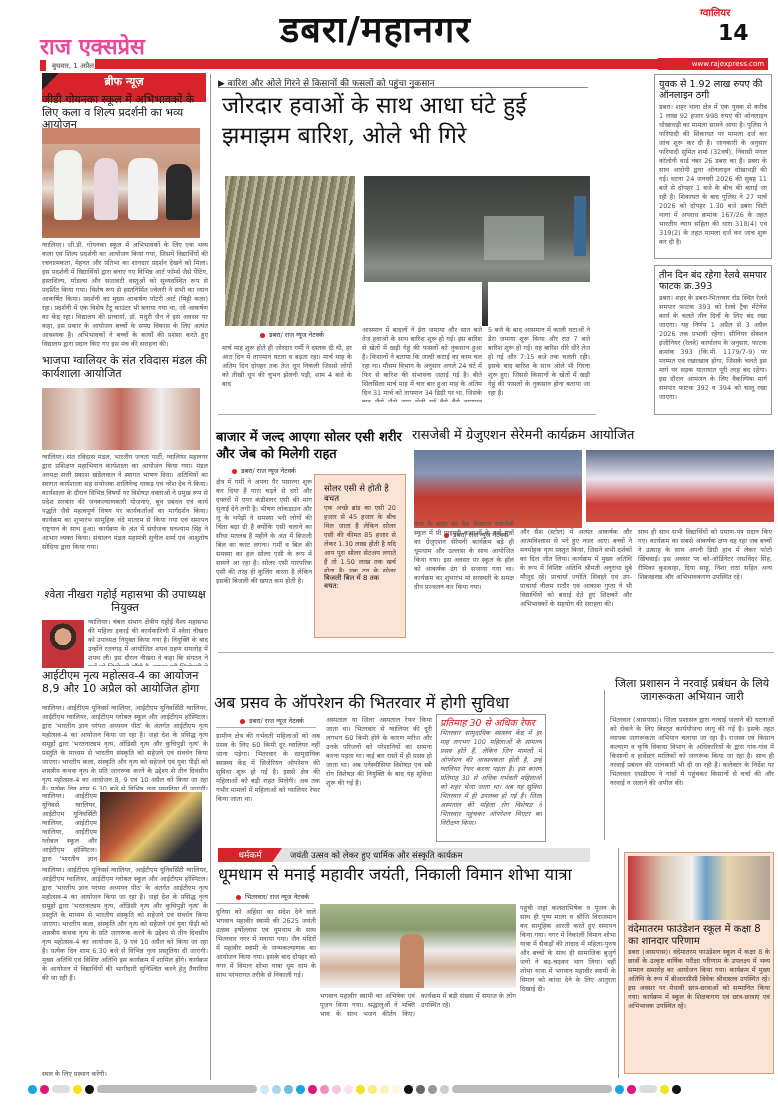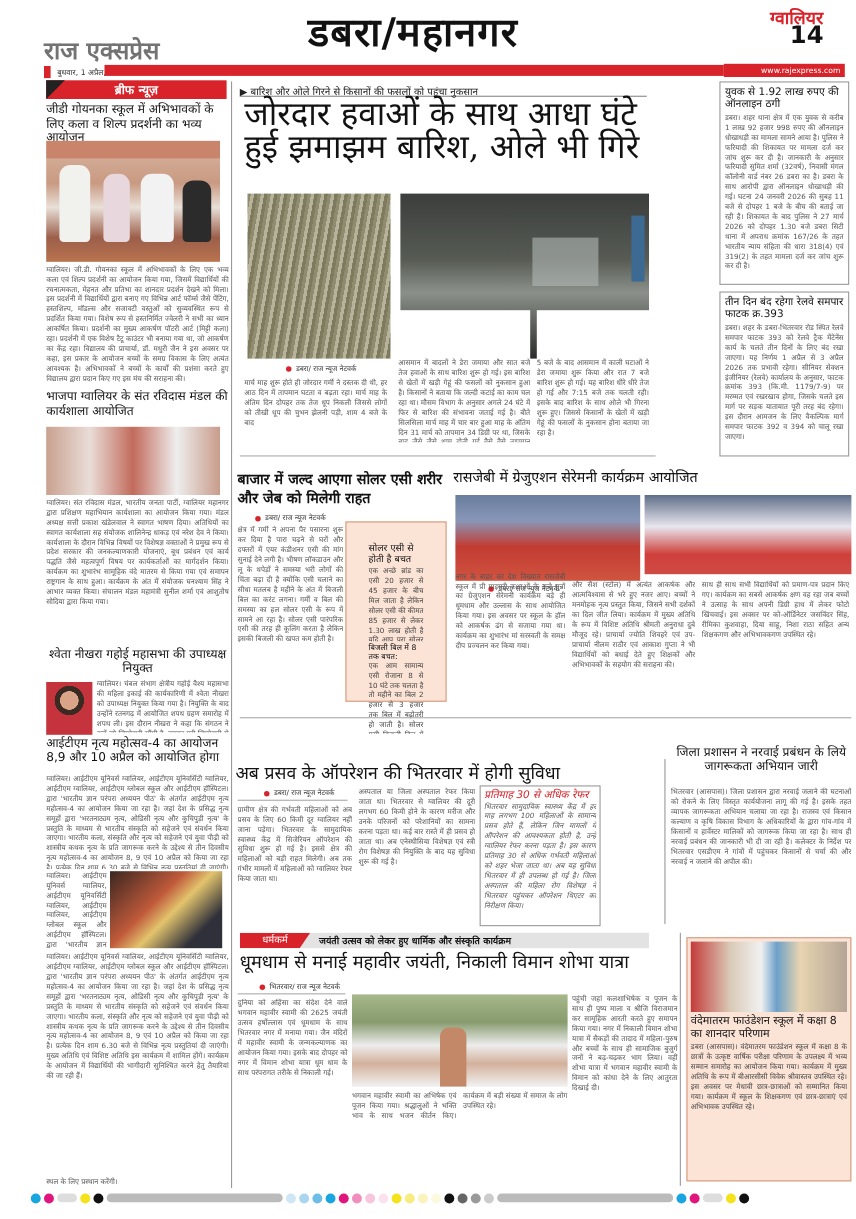--- a/index.html
+++ b/index.html
@@ -1,40 +1,40 @@
 <!DOCTYPE html>
 <html><head>
 <meta charset="utf-8">
 <style>
 *{box-sizing:border-box;margin:0;padding:0}
 body{width:778px;height:1108px;background:#fff;font-family:"DejaVu Sans",sans-serif;color:#222;overflow:hidden;position:relative}
 .abs{position:absolute}
 .serif{font-family:"DejaVu Serif",serif}
 
-#brand{left:40px;top:30px;font-size:22px;font-weight:bold;color:#737373}
+#brand{left:40px;top:30px;font-size:22px;font-weight:bold;color:#ec4899}
 #date-block{left:40px;top:59px;height:12px;display:flex;align-items:center}
 #date-block .redsq{width:6px;height:11px;background:#d8232a;margin-right:6px}
 #date-block span{font-size:7px;color:#333}
 #section-title{left:280px;top:4px;font-size:36px;font-weight:bold;color:#111;letter-spacing:1px}
 #redbar{left:95px;top:59px;width:563px;height:10px;background:#d8232a}
-#city{left:700px;top:5px;font-size:16px;color:#d8232a;font-weight:bold}
+#city{left:700px;top:5px;font-size:10px;color:#d8232a;font-weight:bold}
 #page-no{left:718px;top:20px;font-size:22px;font-weight:bold;color:#111}
 #site-bar{left:658px;top:58px;width:110px;height:12px;background:#d8232a;color:#fff;font-size:7px;text-align:right;padding-right:4px;line-height:12px}
 
 .col-rule{background:#999;width:1px}
 .hrule{background:#aaa;height:1px}
 .h-bold{font-weight:normal;color:#111;line-height:1.15}
 .body-txt{font-size:6.5px;color:#555;line-height:9px;text-align:justify;overflow:hidden}
 .photo{overflow:hidden}
 .credit{font-size:6.5px;color:#333}
 .credit .dot{display:inline-block;width:5px;height:5px;border-radius:50%;background:#d8232a;margin-right:4px;vertical-align:middle}
 .boxed{border:1px solid #999;background:#fff}
 .pink-box{background:#fbe3d6;border:1px solid #d59a7a}
 
-#brief-tab{left:42px;top:73px;width:164px;height:17px;background:#d8232a;color:#fff;font-size:11px;font-weight:bold;text-align:center;line-height:17px}
+#brief-tab{left:42px;top:73px;width:164px;height:29px;background:#d8232a;color:#fff;font-size:11px;font-weight:bold;text-align:center;line-height:17px}
 #brief-tab .tri{position:absolute;left:0;top:0;width:0;height:0;border-top:17px solid #222;border-right:17px solid transparent}
 
 #reg{left:28px;top:1084px;width:722px;height:10px;display:flex;align-items:center;gap:3px}
 .reg-dot{width:9px;height:9px;border-radius:50%}
 .reg-bar{height:8px;border-radius:4px;background:#bbb}
 </style>
 </head>
 <body>
 
 <div class="abs serif" id="brand">राज एक्सप्रेस</div>
@@ -72,21 +72,21 @@
 <div class="abs body-txt" style="left:42px;top:704px;width:166px;height:86px">ग्वालियर। आईटीएम यूनिवर्स ग्वालियर, आईटीएम यूनिवर्सिटी ग्वालियर, आईटीएम ग्वालियर, आईटीएम ग्लोबल स्कूल और आईटीएम हॉस्पिटल। द्वारा 'भारतीय ज्ञान परंपरा अध्ययन पीठ' के अंतर्गत आईटीएम नृत्य महोत्सव-4 का आयोजन किया जा रहा है। जहां देश के प्रसिद्ध नृत्य समूहों द्वारा 'भरतनाट्यम नृत्य, ओडिसी नृत्य और कुचिपुड़ी नृत्य' के प्रस्तुति के माध्यम से भारतीय संस्कृति को सहेजने एवं संवर्धन किया जाएगा। भारतीय कला, संस्कृति और नृत्य को सहेजने एवं युवा पीढ़ी को शास्त्रीय कथक नृत्य के प्रति जागरूक करने के उद्देश्य से तीन दिवसीय नृत्य महोत्सव-4 का आयोजन 8, 9 एवं 10 अप्रैल को किया जा रहा है। प्रत्येक दिन शाम 6.30 बजे से विभिन्न नृत्य प्रस्तुतियां दी जाएंगी। मुख्य अतिथि एवं विशिष्ट अतिथि इस कार्यक्रम में शामिल होंगे। कार्यक्रम के आयोजन में विद्यार्थियों की भागीदारी सुनिश्चित करने हेतु तैयारियां की जा रही हैं।</div>
 <div class="abs body-txt" style="left:42px;top:792px;width:55px;height:72px">ग्वालियर। आईटीएम यूनिवर्स ग्वालियर, आईटीएम यूनिवर्सिटी ग्वालियर, आईटीएम ग्वालियर, आईटीएम ग्लोबल स्कूल और आईटीएम हॉस्पिटल। द्वारा 'भारतीय ज्ञान परंपरा अध्ययन पीठ' के अंतर्गत आईटीएम नृत्य महोत्सव-4 का आयोजन किया जा रहा है। जहां देश के प्रसिद्ध नृत्य समूहों द्वारा 'भरतनाट्यम नृत्य, ओडिसी नृत्य और कुचिपुड़ी नृत्य' के प्रस्तुति के माध्यम से भारतीय संस्कृति को सहेजने एवं संवर्धन किया जाएगा। भारतीय कला, संस्कृति और नृत्य को सहेजने एवं युवा पीढ़ी को शास्त्रीय कथक नृत्य के प्रति जागरूक करने के उद्देश्य से तीन दिवसीय नृत्य महोत्सव-4 का आयोजन 8, 9 एवं 10 अप्रैल को किया जा रहा है। प्रत्येक दिन शाम 6.30 बजे से विभिन्न नृत्य प्रस्तुतियां दी जाएंगी। मुख्य अतिथि एवं विशिष्ट अतिथि इस कार्यक्रम में शामिल होंगे। कार्यक्रम के आयोजन में विद्यार्थियों की भागीदारी सुनिश्चित करने हेतु तैयारियां की जा रही हैं।</div>
 <div class="abs body-txt" style="left:42px;top:866px;width:166px;height:200px">ग्वालियर। आईटीएम यूनिवर्स ग्वालियर, आईटीएम यूनिवर्सिटी ग्वालियर, आईटीएम ग्वालियर, आईटीएम ग्लोबल स्कूल और आईटीएम हॉस्पिटल। द्वारा 'भारतीय ज्ञान परंपरा अध्ययन पीठ' के अंतर्गत आईटीएम नृत्य महोत्सव-4 का आयोजन किया जा रहा है। जहां देश के प्रसिद्ध नृत्य समूहों द्वारा 'भरतनाट्यम नृत्य, ओडिसी नृत्य और कुचिपुड़ी नृत्य' के प्रस्तुति के माध्यम से भारतीय संस्कृति को सहेजने एवं संवर्धन किया जाएगा। भारतीय कला, संस्कृति और नृत्य को सहेजने एवं युवा पीढ़ी को शास्त्रीय कथक नृत्य के प्रति जागरूक करने के उद्देश्य से तीन दिवसीय नृत्य महोत्सव-4 का आयोजन 8, 9 एवं 10 अप्रैल को किया जा रहा है। प्रत्येक दिन शाम 6.30 बजे से विभिन्न नृत्य प्रस्तुतियां दी जाएंगी। मुख्य अतिथि एवं विशिष्ट अतिथि इस कार्यक्रम में शामिल होंगे। कार्यक्रम के आयोजन में विद्यार्थियों की भागीदारी सुनिश्चित करने हेतु तैयारियां की जा रही हैं।</div>
 <div class="abs body-txt" style="left:42px;top:1070px;width:166px;height:10px">स्थल के लिए प्रस्थान करेंगी।</div>
 
 <div class="abs col-rule" style="left:210px;top:74px;height:1006px"></div>
 
 <div class="abs" style="left:218px;top:76px;width:370px;height:12px;font-size:9px;color:#222;border-bottom:1px solid #888">
   <span>▶ </span><span>बारिश और ओले गिरने से किसानों की फसलों को पहुंचा नुकसान</span>
 </div>
-<div class="abs h-bold serif" style="left:222px;top:90px;width:380px;font-size:30px;line-height:30px">जोरदार हवाओं के साथ आधा घंटे हुई झमाझम बारिश, ओले भी गिरे</div>
+<div class="abs h-bold serif" style="left:222px;top:90px;width:380px;font-size:23px;line-height:30px">जोरदार हवाओं के साथ आधा घंटे हुई झमाझम बारिश, ओले भी गिरे</div>
 <div class="abs photo" style="left:225px;top:176px;width:130px;height:150px;background:repeating-linear-gradient(100deg,#8f8b6e 0 3px,#b7b39a 3px 6px,#7d7a5e 6px 9px)"></div>
 <div class="abs photo" style="left:364px;top:176px;width:226px;height:150px;background:linear-gradient(180deg,#3b3e3c 0%,#575b54 40%,#8b908a 60%,#2a2c2a 100%)">
   <div style="position:absolute;left:120px;top:40px;width:60px;height:44px;background:#b3b9b6;opacity:.6"></div>
   <div style="position:absolute;right:4px;top:20px;width:12px;height:60px;background:#3d6a93"></div>
 </div>
 <div class="abs credit" style="left:260px;top:330px"><span class="dot"></span><span>डबरा/ राज न्यूज नेटवर्क</span></div>
 <div class="abs body-txt" style="left:222px;top:344px;width:130px;height:60px">मार्च माह शुरू होते ही जोरदार गर्मी ने दस्तक दी थी, हर आठ दिन में तापमान घटता व बढ़ता रहा। मार्च माह के अंतिम दिन दोपहर तक तेज धूप निकली जिससे लोगों को तीखी धूप की चुभन झेलनी पड़ी, शाम 4 बजे के बाद</div>
 <div class="abs body-txt" style="left:362px;top:282px;width:120px;height:120px;background:#fff;padding-top:44px">आसमान में बादलों ने डेरा जमाया और सात बजे तेज हवाओं के साथ बारिश शुरू हो गई। इस बारिश से खेतों में खड़ी गेहूं की फसलों को नुकसान हुआ है। किसानों ने बताया कि जल्दी कटाई का काम चल रहा था। मौसम विभाग के अनुसार अगले 24 घंटे में फिर से बारिश की संभावना जताई गई है। बीते सिलसिला मार्च माह में चार बार हुआ माह के अंतिम दिन 31 मार्च को तापमान 34 डिग्री पर था, जिसके बाद जैसे जैसे शाम होती गई वैसे वैसे तापमान गिरता गया।</div>
 <div class="abs body-txt" style="left:488px;top:282px;width:102px;height:120px;background:#fff;padding-top:44px">5 बजे के बाद आसमान में काली घटाओं ने डेरा जमाया शुरू किया और रात 7 बजे बारिश शुरू हो गई। यह बारिश धीरे धीरे तेज हो गई और 7:15 बजे तक चलती रही। इसके बाद बारिश के साथ ओले भी गिरना शुरू हुए। जिससे किसानों के खेतों में खड़ी गेहूं की फसलों के नुकसान होना बताया जा रहा है।</div>
 <div class="abs hrule" style="left:218px;top:414px;width:378px"></div>
@@ -96,53 +96,52 @@
   <div class="body-txt" style="height:148px;margin-top:2px">डबरा। शहर थाना क्षेत्र में एक युवक से करीब 1 लाख 92 हजार 998 रुपए की ऑनलाइन धोखाधड़ी का मामला सामने आया है। पुलिस ने फरियादी की शिकायत पर मामला दर्ज कर जांच शुरू कर दी है। जानकारी के अनुसार फरियादी सुमित शर्मा (32वर्ष), निवासी मंगल कॉलोनी वार्ड नंबर 26 डबरा का है। डबरा के साथ आरोपी द्वारा ऑनलाइन धोखाधड़ी की गई। घटना 24 जनवरी 2026 की सुबह 11 बजे से दोपहर 1 बजे के बीच की बताई जा रही है। शिकायत के बाद पुलिस ने 27 मार्च 2026 को दोपहर 1.30 बजे डबरा सिटी थाना में अपराध क्रमांक 167/26 के तहत भारतीय न्याय संहिता की धारा 318(4) एवं 319(2) के तहत मामला दर्ज कर जांच शुरू कर दी है।</div>
 </div>
 <div class="abs boxed" style="left:654px;top:265px;width:118px;height:150px;padding:4px">
   <div class="h-bold" style="font-size:9.5px">तीन दिन बंद रहेगा रेलवे समपार फाटक क्र.393</div>
   <div class="body-txt" style="height:114px;margin-top:2px">डबरा। शहर के डबरा-भितरवार रोड स्थित रेलवे समपार फाटक 393 को रेलवे ट्रैक मेंटेनेंस कार्य के चलते तीन दिनों के लिए बंद रखा जाएगा। यह निर्णय 1 अप्रैल से 3 अप्रैल 2026 तक प्रभावी रहेगा। सीनियर सेक्शन इंजीनियर (रेलवे) कार्यालय के अनुसार, फाटक क्रमांक 393 (कि.मी. 1179/7-9) पर मरम्मत एवं रखरखाव होगा, जिसके चलते इस मार्ग पर सड़क यातायात पूरी तरह बंद रहेगा। इस दौरान आमजन के लिए वैकल्पिक मार्ग समपार फाटक 392 व 394 को चालू रखा जाएगा।</div>
 </div>
 
 <div class="abs h-bold" style="left:216px;top:428px;width:188px;font-size:13px;font-weight:bold;line-height:17px">बाजार में जल्द आएगा सोलर एसी शरीर और जेब को मिलेगी राहत</div>
 <div class="abs credit" style="left:232px;top:466px"><span class="dot"></span><span>डबरा/ राज न्यूज नेटवर्क</span></div>
 <div class="abs body-txt" style="left:216px;top:478px;width:96px;height:172px">क्षेत्र में गर्मी ने अपना पैर पसारना शुरू कर दिया है पारा चढ़ने से घरों और दफ्तरों में एयर कंडीशनर एसी की मांग सुनाई देने लगी है। भीषण लॉकडाउन और लू के थपेड़ों ने समस्या भरी लोगों की चिंता बढ़ा दी है क्योंकि एसी चलाने का सीधा मतलब है महीने के अंत में बिजली बिल का करंट लगना। गर्मी व बिल की समस्या का हल सोलर एसी के रूप में सामने आ रहा है। सोलर एसी पारंपरिक एसी की तरह ही कूलिंग करता है लेकिन इसकी बिजली की खपत कम होती है।</div>
-<div class="abs pink-box" style="left:314px;top:474px;width:92px;height:164px;padding:20px">
+<div class="abs pink-box" style="left:314px;top:474px;width:92px;height:164px;padding:9px">
   <div class="h-bold" style="font-size:8.5px">सोलर एसी से होती है बचत</div>
   <div class="body-txt" style="height:68px;color:#444">एक अच्छे ब्रांड का एसी 20 हजार से 45 हजार के बीच मिल जाता है लेकिन सोलर एसी की कीमत 85 हजार से लेकर 1.30 लाख होती है यदि आप पूरा सोलर सेटअप लगाते हैं तो 1.50 लाख तक खर्च होता है। एक टन के सोलर एसी को सुचारू रूप से चलाने के लिए लगभग 1.5 किलोवाट के सोलर पैनल की आवश्यकता होती है।</div>
   <div class="h-bold" style="font-size:7px;margin-top:2px">बिजली बिल में 8 तक बचत:</div>
-  <div class="body-txt" style="height:66px;color:#444">एक आम सामान्य एसी रोजाना 8 से 10 घंटे तक चलता है तो महीने का बिल 2 हजार से 3 हजार तक बिल में बढ़ोतरी हो जाती है। सोलर एसी बिजली बिल में 80 प्रतिशत तक बचत करता है।</div>
 </div>
 
 <div class="abs h-bold" style="left:412px;top:428px;width:360px;font-size:13px">रासजेबी में ग्रेजुएशन सेरेमनी कार्यक्रम आयोजित</div>
 <div class="abs photo" style="left:414px;top:450px;width:168px;height:78px;background:linear-gradient(180deg,#6a7d9c 0%,#8897b7 30%,#c23b32 60%,#d05440 100%)"></div>
 <div class="abs photo" style="left:586px;top:450px;width:188px;height:72px;background:linear-gradient(180deg,#5f6e88 0%,#e8e6ef 40%,#cf3f3a 75%,#d04b45 100%)"></div>
 <div class="abs credit" style="left:444px;top:530px"><span class="dot"></span><span>डबरा/ राज न्यूज नेटवर्क</span></div>
 <div class="abs body-txt" style="left:414px;top:520px;width:100px;height:104px">नगर के बाहर का देश विख्यात रासजेबी स्कूल में प्री प्राइमरी कक्षाओं के नन्हे मुन्नों का ग्रेजुएशन सेरेमनी कार्यक्रम बड़े ही धूमधाम और उल्लास के साथ आयोजित किया गया। इस अवसर पर स्कूल के हॉल को आकर्षक ढंग से सजाया गया था। कार्यक्रम का शुभारंभ मां सरस्वती के समक्ष दीप प्रज्वलन कर किया गया।</div>
 <div class="abs body-txt" style="left:520px;top:528px;width:112px;height:120px">और सैश (स्टोल) में अत्यंत आकर्षक और आत्मविश्वास से भरे हुए नजर आए। बच्चों ने मनमोहक नृत्य प्रस्तुत किया, जिसने सभी दर्शकों का दिल जीत लिया। कार्यक्रम में मुख्य अतिथि के रूप में विशिष्ट अतिथि श्रीमती अनुराधा दुबे मौजूद रहे। प्राचार्या ज्योति शिवहरे एवं उप-प्राचार्या नीलम राठौर एवं आकाश गुप्ता ने भी विद्यार्थियों को बधाई देते हुए शिक्षकों और अभिभावकों के सहयोग की सराहना की।</div>
-<div class="abs body-txt" style="left:638px;top:528px;width:134px;height:120px">साथ ही साथ सभी विद्यार्थियों को प्रमाण-पत्र प्रदान किए गए। कार्यक्रम का सबसे आकर्षक क्षण वह रहा जब बच्चों ने उत्साह के साथ अपनी डिग्री हाथ में लेकर फोटो खिंचवाई। इस अवसर पर को-ऑर्डिनेटर जसविंदर सिंह, रीमिका कुशवाहा, दिया साहू, निशा राठा सहित अन्य शिक्षकगण और अभिभावकगण उपस्थित रहे।</div>
+<div class="abs body-txt" style="left:638px;top:528px;width:134px;height:120px">साथ ही साथ सभी विद्यार्थियों को प्रमाण-पत्र प्रदान किए गए। कार्यक्रम का सबसे आकर्षक क्षण वह रहा जब बच्चों ने उत्साह के साथ अपनी डिग्री हाथ में लेकर फोटो खिंचवाई। इस अवसर पर को-ऑर्डिनेटर जसविंदर सिंह, रीमिका कुशवाहा, दिया साहू, निशा राठा सहित अन्य शिक्रखरख और अभिभावकगण उपस्थित रहे।</div>
 <div class="abs hrule" style="left:218px;top:652px;width:556px"></div>
 
 <div class="abs h-bold serif" style="left:214px;top:694px;width:390px;font-size:16px">अब प्रसव के ऑपरेशन की भितरवार में होगी सुविधा</div>
 <div class="abs credit" style="left:240px;top:716px"><span class="dot"></span><span>डबरा/ राज न्यूज नेटवर्क</span></div>
 <div class="abs hrule" style="left:216px;top:727px;width:100px"></div>
 <div class="abs body-txt" style="left:216px;top:732px;width:104px;height:108px">ग्रामीण क्षेत्र की गर्भवती महिलाओं को अब प्रसव के लिए 60 किमी दूर ग्वालियर नहीं जाना पड़ेगा। भितरवार के सामुदायिक स्वास्थ्य केंद्र में सिजेरियन ऑपरेशन की सुविधा शुरू हो गई है। इससे क्षेत्र की महिलाओं को बड़ी राहत मिलेगी। अब तक गंभीर मामलों में महिलाओं को ग्वालियर रेफर किया जाता था।</div>
 <div class="abs body-txt" style="left:326px;top:716px;width:106px;height:124px">अस्पताल या जिला अस्पताल रेफर किया जाता था। भितरवार से ग्वालियर की दूरी लगभग 60 किमी होने के कारण मरीज और उनके परिजनों को परेशानियों का सामना करना पड़ता था। कई बार रास्ते में ही प्रसव हो जाता था। अब एनेस्थीसिया विशेषज्ञ एवं स्त्री रोग विशेषज्ञ की नियुक्ति के बाद यह सुविधा शुरू की गई है।</div>
 <div class="abs boxed" style="left:436px;top:714px;width:110px;height:128px;padding:3px">
   <div class="h-bold" style="font-size:9.5px;color:#d8232a;font-style:italic">प्रतिमाह 30 से अधिक रेफर</div>
   <div class="body-txt" style="height:108px;font-style:italic;color:#555">भितरवार सामुदायिक स्वास्थ्य केंद्र में हर माह लगभग 100 महिलाओं के सामान्य प्रसव होते हैं, लेकिन जिन मामलों में ऑपरेशन की आवश्यकता होती है, उन्हें ग्वालियर रेफर करना पड़ता है। इस कारण प्रतिमाह 30 से अधिक गर्भवती महिलाओं को शहर भेजा जाता था। अब यह सुविधा भितरवार में ही उपलब्ध हो गई है। जिला अस्पताल की महिला रोग विशेषज्ञ ने भितरवार पहुंचकर ऑपरेशन थिएटर का निरीक्षण किया।</div>
 </div>
 
 <div class="abs col-rule" style="left:604px;top:690px;height:150px"></div>
 <div class="abs h-bold" style="left:610px;top:678px;width:164px;font-size:11px;text-align:center;font-weight:normal">जिला प्रशासन ने नरवाई प्रबंधन के लिये जागरूकता अभियान जारी</div>
 <div class="abs body-txt" style="left:550px;top:716px;width:224px;height:124px;padding-left:60px">भितरवार (आसपास)। जिला प्रशासन द्वारा नरवाई जलाने की घटनाओं को रोकने के लिए विस्तृत कार्ययोजना लागू की गई है। इसके तहत व्यापक जागरूकता अभियान चलाया जा रहा है। राजस्व एवं किसान कल्याण व कृषि विकास विभाग के अधिकारियों के द्वारा गांव-गांव में किसानों व हार्वेस्टर मालिकों को जागरूक किया जा रहा है। साथ ही नरवाई प्रबंधन की जानकारी भी दी जा रही है। कलेक्टर के निर्देश पर भितरवार एसडीएम ने गांवों में पहुंचकर किसानों से चर्चा की और नरवाई न जलाने की अपील की।</div>
 
 <div class="abs" style="left:218px;top:848px;width:372px;height:14px;background:#e3e3e3">
   <div style="position:absolute;left:0;top:0;width:64px;height:14px;background:#d8232a;color:#fff;font-size:9px;line-height:14px;text-align:center;clip-path:polygon(0 0,100% 0,85% 100%,0 100%)">धर्मकर्म</div>
-  <div style="position:absolute;left:72px;top:1px;font-size:8.5px;font-weight:bold;color:#111">जयंती उत्सव को लेकर हुए धार्मिक और संस्कृति कार्यक्रम</div>
+  <div style="position:absolute;left:72px;top:1px;font-size:8.5px;font-weight:normal;color:#111">जयंती उत्सव को लेकर हुए धार्मिक और संस्कृति कार्यक्रम</div>
 </div>
 <div class="abs h-bold" style="left:218px;top:866px;width:380px;font-size:16.5px">धूमधाम से मनाई महावीर जयंती, निकाली विमान शोभा यात्रा</div>
 <div class="abs credit" style="left:236px;top:892px"><span class="dot"></span><span>भितरवार/ राज न्यूज नेटवर्क</span></div>
 <div class="abs hrule" style="left:216px;top:903px;width:98px"></div>
 <div class="abs body-txt" style="left:216px;top:908px;width:100px;height:166px">दुनिया को अहिंसा का संदेश देने वाले भगवान महावीर स्वामी की 2625 जयंती उत्सव हर्षोल्लास एवं धूमधाम के साथ भितरवार नगर में मनाया गया। जैन मंदिरों में महावीर स्वामी के जन्मकल्याणक का आयोजन किया गया। इसके बाद दोपहर को नगर में विमान शोभा यात्रा धूम धाम के साथ परंपरागत तरीके से निकाली गई।</div>
 <div class="abs photo" style="left:320px;top:904px;width:196px;height:84px;background:linear-gradient(180deg,#a7b88a 0%,#879b6e 30%,#ededed 55%,#d3b19c 75%,#f2f2f2 100%)">
   <div style="position:absolute;left:80px;top:30px;width:24px;height:54px;background:#c28868;border-radius:8px 8px 0 0"></div>
 </div>
 <div class="abs body-txt" style="left:320px;top:992px;width:196px;height:84px;column-count:2;column-gap:6px">भगवान महावीर स्वामी का अभिषेक एवं पूजन किया गया। श्रद्धालुओं ने भक्ति भाव के साथ भजन कीर्तन किए। कार्यक्रम में बड़ी संख्या में समाज के लोग उपस्थित रहे।</div>
 <div class="abs body-txt" style="left:520px;top:904px;width:96px;height:172px">पहुंची जहां कलशाभिषेक व पूजन के साथ ही पुष्प माला व श्रीजि विराजमान कर सामूहिक आरती करते हुए समापन किया गया। नगर में निकाली विमान शोभा यात्रा में सैकड़ों की तादाद में महिला-पुरुष और बच्चों के साथ ही सामाजिक बुजुर्ग जनों ने बढ़-चढ़कर भाग लिया। वहीं शोभा यात्रा में भगवान महावीर स्वामी के विमान को कांधा देने के लिए आतुरता दिखाई दी।</div>

